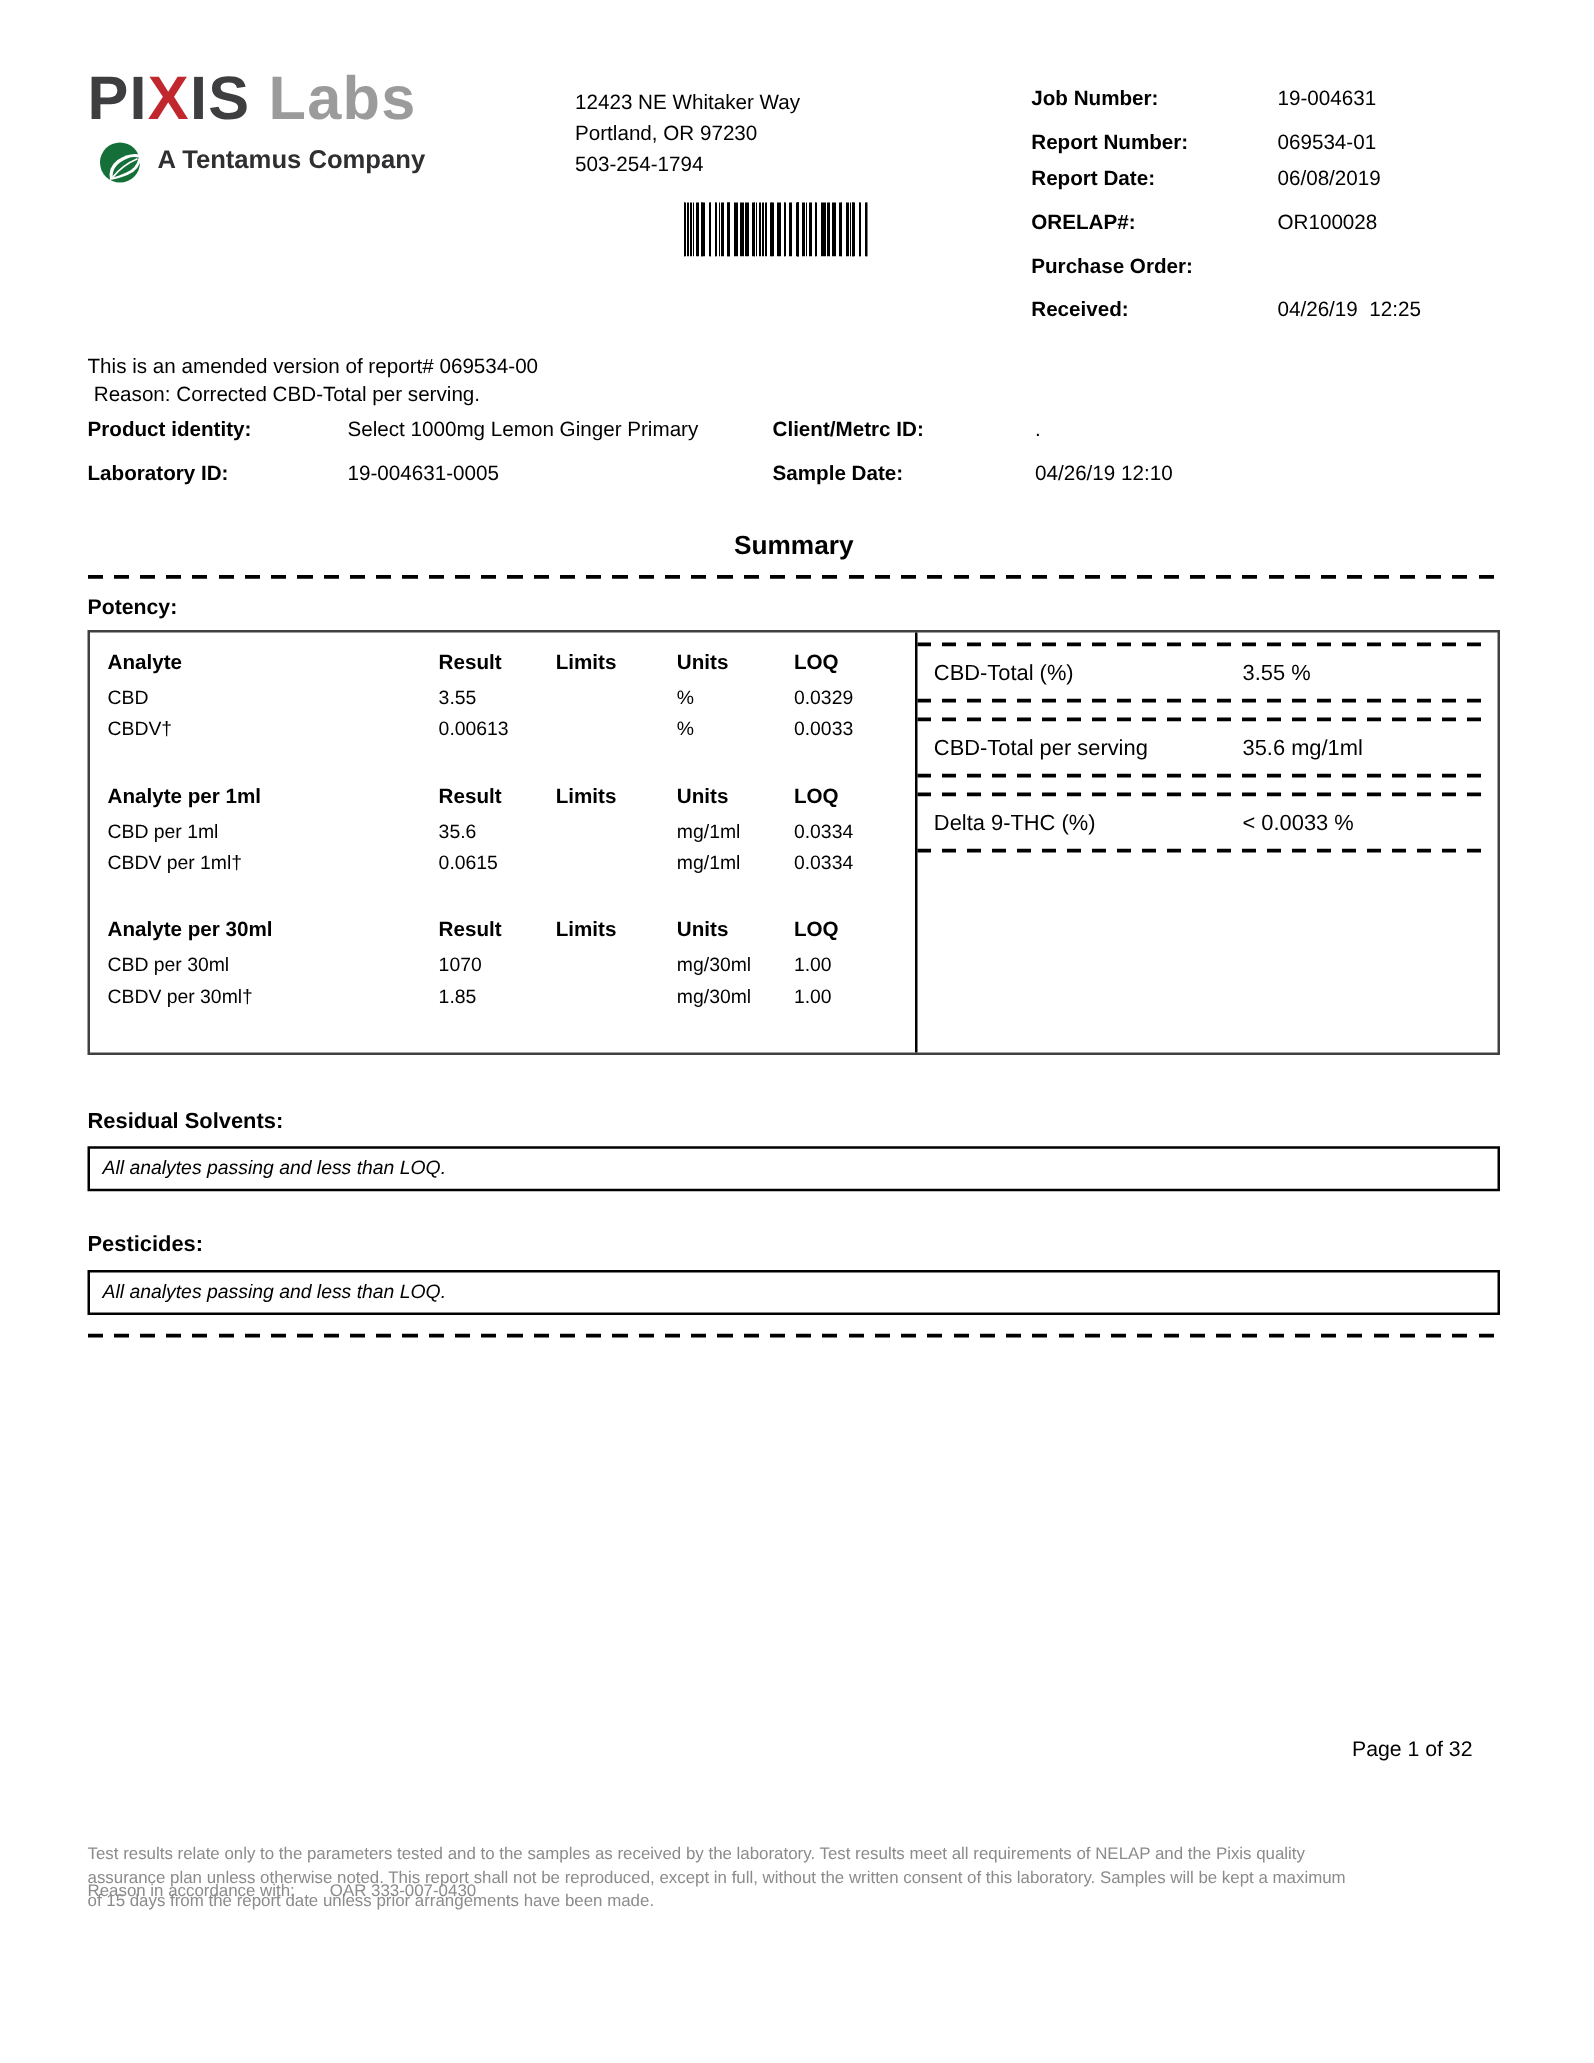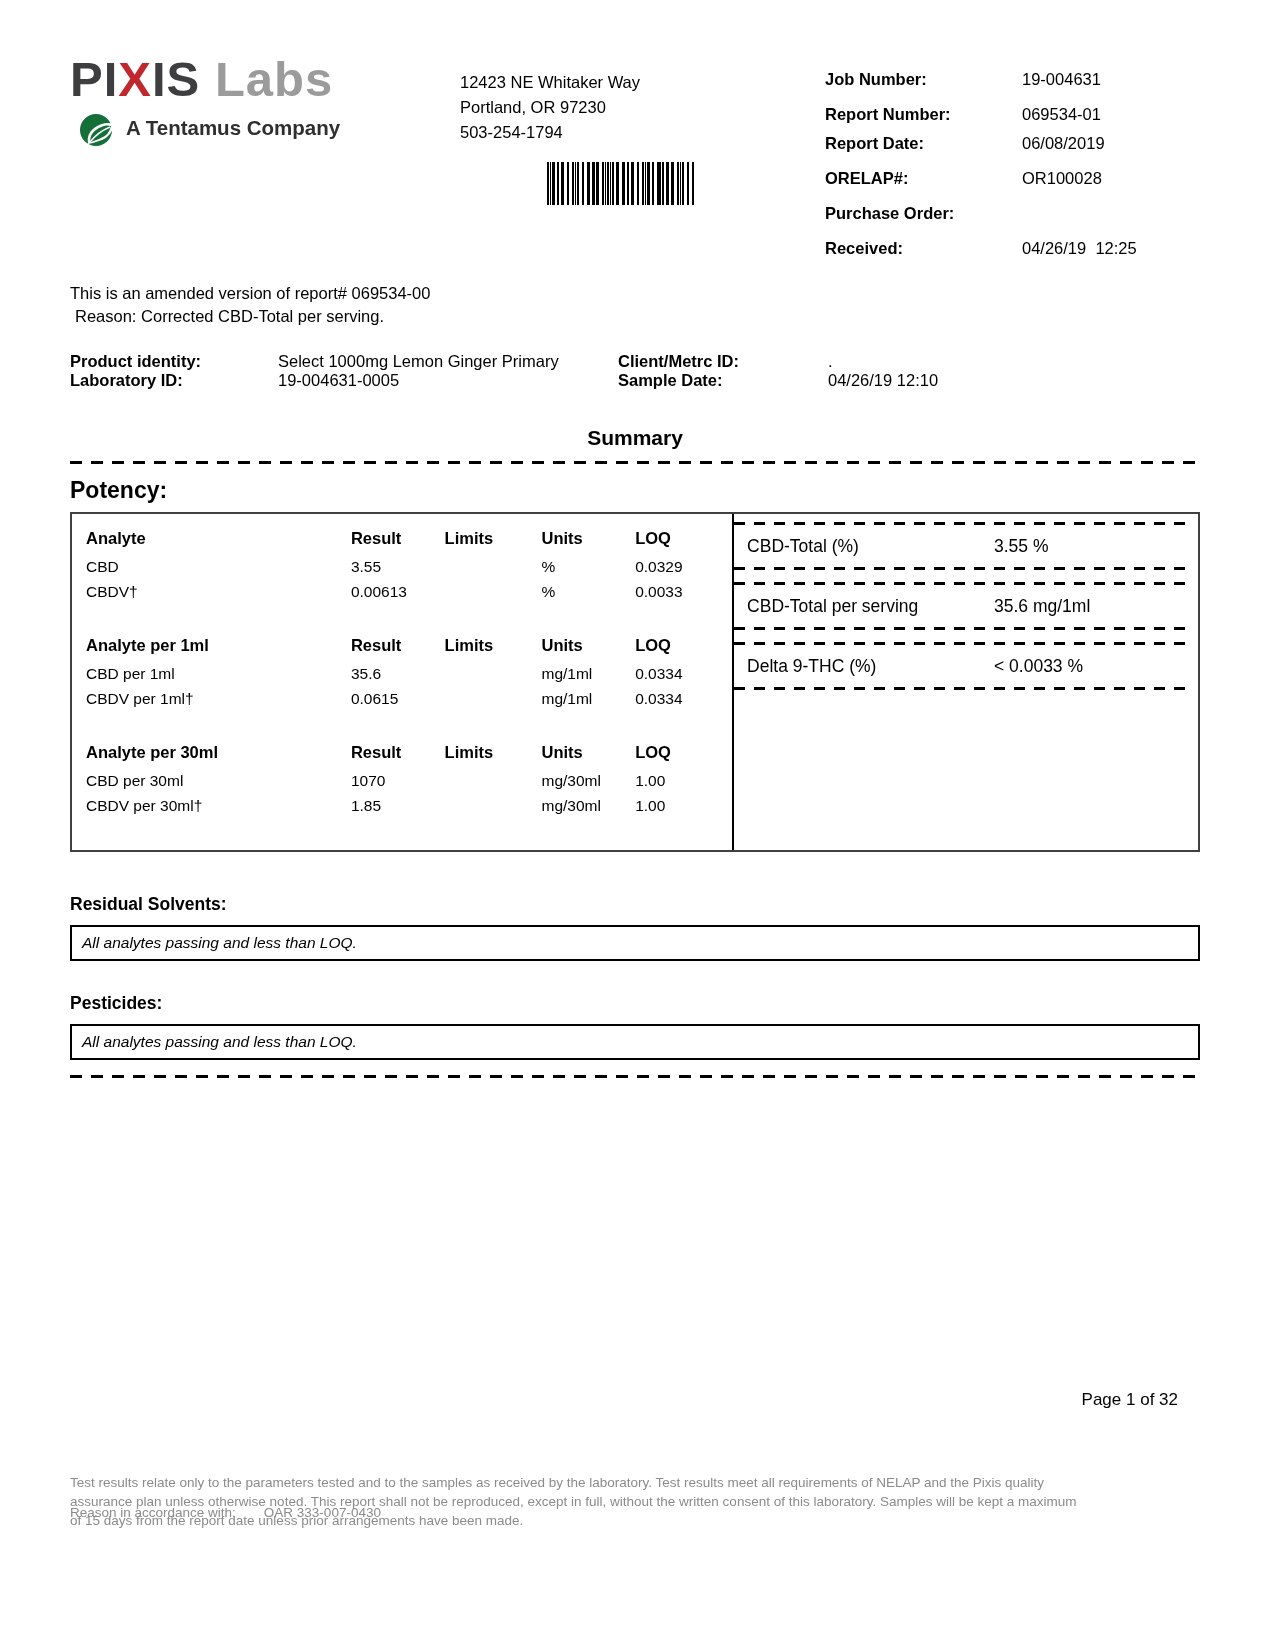--- a/index.html
+++ b/index.html
@@ -29,30 +29,30 @@
 
   .info-block { flex:1; padding-left:45px; padding-top:15px; font-size:16.5px; }
   .info-row { display:flex; margin-bottom:10px;gap:29px; }
   .info-row.gap { margin-bottom:16px; }
   .il { width:168px; font-weight:bold; }
   .iv { white-space:pre; }
 
   
   .amend { margin-top:14px; font-size:16.5px; line-height:23px; }
   .amend .r2 { padding-left:5px; }
-  .sample-grid { margin-top:24px; display:grid; grid-template-columns:208px 340px 210px 1fr; row-gap:0; font-size:16.5px; }
+  .sample-grid { margin-top:7px; display:grid; grid-template-columns:208px 340px 210px 1fr; row-gap:16px; font-size:16.5px; }
   .lbl { font-weight:bold; }
 
   
   .summary-title { margin-top:36px; text-align:center; font-size:21px; font-weight:bold; }
   .dash { height:3px; background:repeating-linear-gradient(90deg,#000 0 12px, rgba(0,0,0,0) 12px 21px); }
   .dash.sep1 { margin-top:11px; }
   .dash.sep2 { margin-top:15px; }
 
-  .pot-head { margin-top:13px; font-size:23px; font-weight:bold; }
+  .pot-head { margin-top:13px; font-size:17px; font-weight:bold; }
 
   
   .pot-box { margin-top:8px; height:340px; border:2px solid #404040; display:flex; }
   .pot-left { width:58.8%; padding:12px 0 0 14px; border-right:2px solid #000; }
   .prow { display:grid; grid-template-columns:41% 14.5% 15% 14.5% auto; font-size:15.5px; line-height:25px; }
   .phead { font-weight:bold; font-size:16.5px; line-height:24px; margin-bottom:4px; }
   .pgroup { margin-bottom:29px; }
 
   .pot-right { flex:1; padding-top:8px; }
   .sum-row { margin:0 10px 12px 0; }

